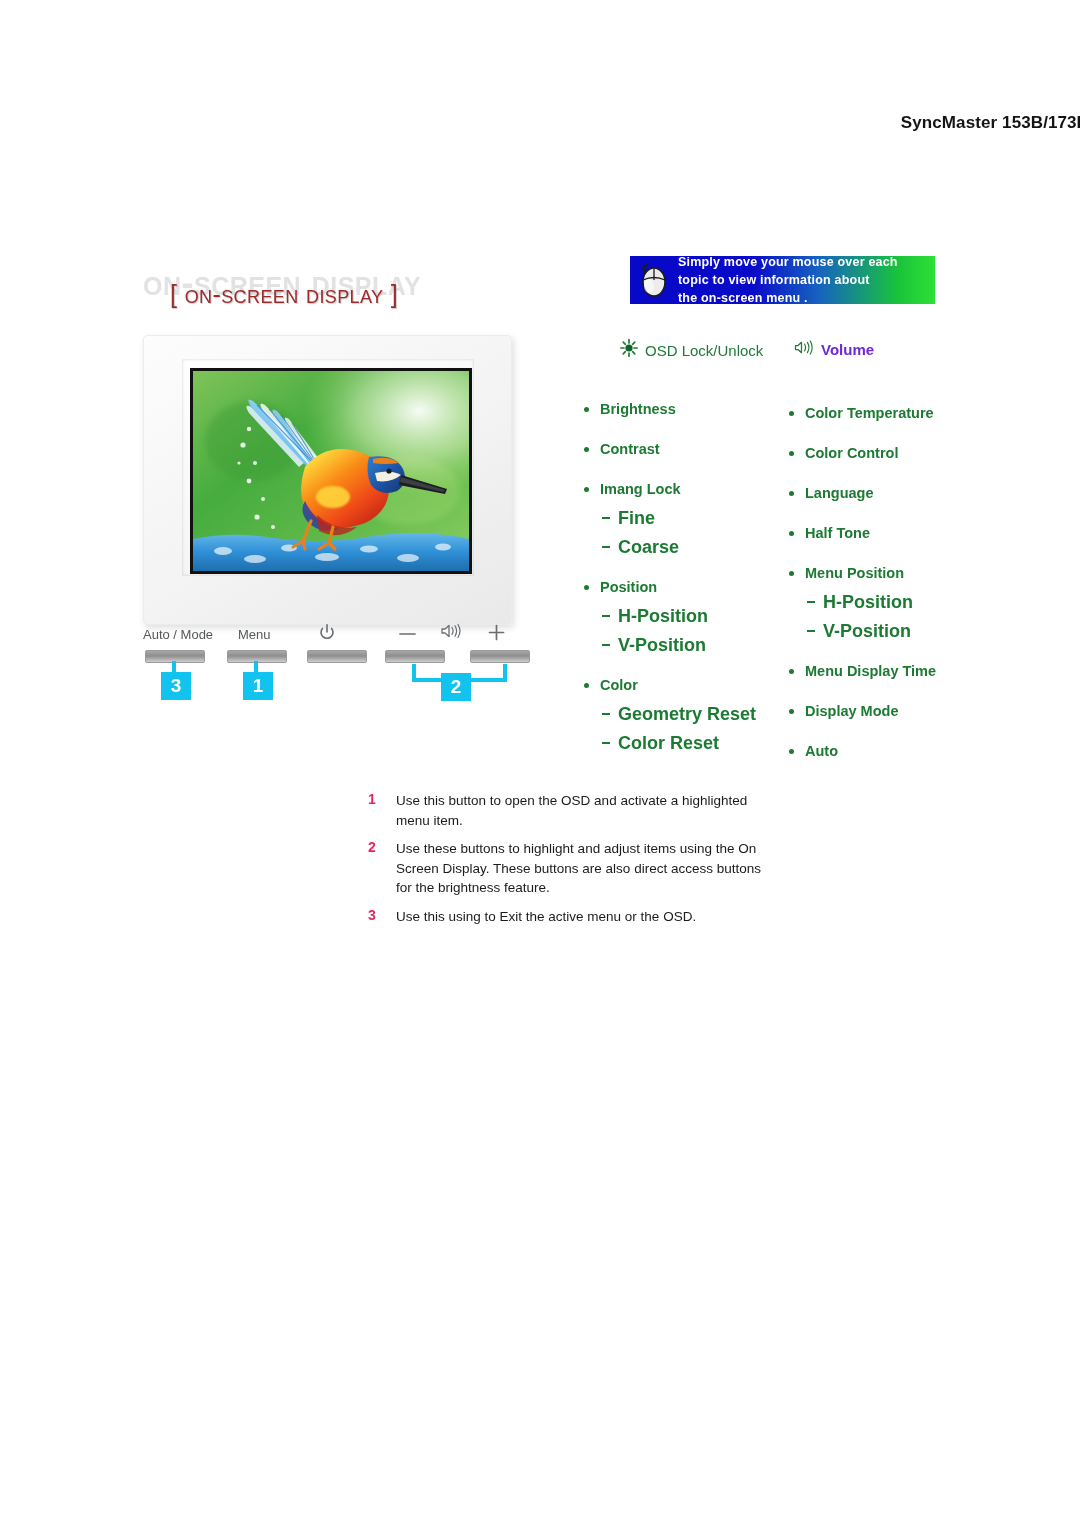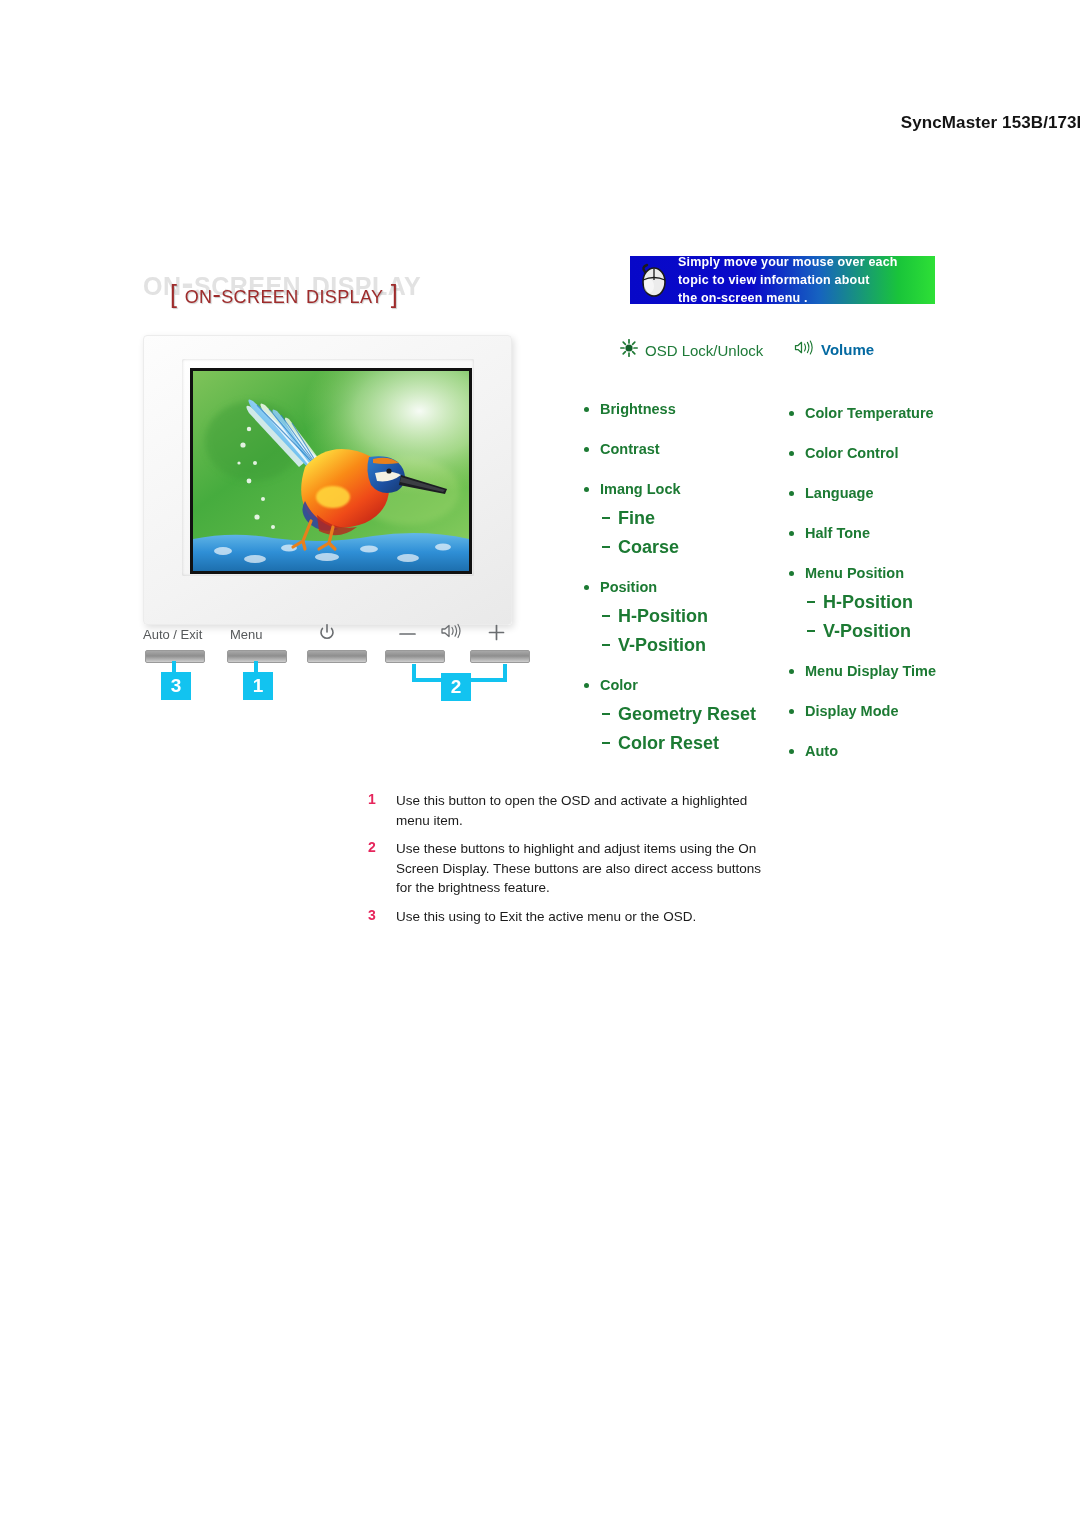--- a/index.html
+++ b/index.html
@@ -182,21 +182,21 @@
     position: absolute;
     display: flex;
     align-items: center;
     gap: 7px;
     white-space: nowrap;
   }
   .toprow-label {
     font-size: 15px;
     color: #1e7a38;
   }
-  .toprow-label.bold { font-weight: bold; color: #0369a1; }
+  .toprow-label.bold { font-weight: bold; color: #6d28d9; }
 
   
   .menu-col { position: absolute; }
   #menu-col-left { left: 578px; top: 377px; width: 190px; }
   #menu-col-right { left: 783px; top: 381px; width: 200px; }
 
   .menu-item {
     position: relative;
     font-size: 14.5px;
     font-weight: bold;
@@ -366,22 +366,22 @@
 
         <path d="M118 150 L110 170 M110 170 L100 176 M110 170 L112 178" stroke="#e8801c" stroke-width="3.2" fill="none" stroke-linecap="round"></path>
         <path d="M140 156 L136 172 M136 172 L126 178 M136 172 L142 178" stroke="#e8801c" stroke-width="3.2" fill="none" stroke-linecap="round"></path>
       </svg>
     </div>
   </div>
 </div>
 
 <div id="button-row">
 
-  <div class="btn-label" style="left:0px; top:4px;">Auto / Exit</div>
-  <div class="btn-label" style="left:87px; top:4px;">Menu</div>
+  <div class="btn-label" style="left:0px; top:4px;">Auto / Mode</div>
+  <div class="btn-label" style="left:95px; top:4px;">Menu</div>
 
   <div class="btn-label" style="left:176px; top:1px;">
     <svg width="16" height="18" viewBox="0 0 16 18">
       <path d="M3.4 4.4 A6 6 0 1 0 12.6 4.4" fill="none" stroke="#6a6d70" stroke-width="1.6" stroke-linecap="round"></path>
       <line x1="8" y1="0.8" x2="8" y2="8" stroke="#6a6d70" stroke-width="1.6" stroke-linecap="round"></line>
     </svg>
   </div>
 
   <div class="btn-label" style="left:256px; top:5px;">
     <svg width="17" height="12" viewBox="0 0 17 12">

